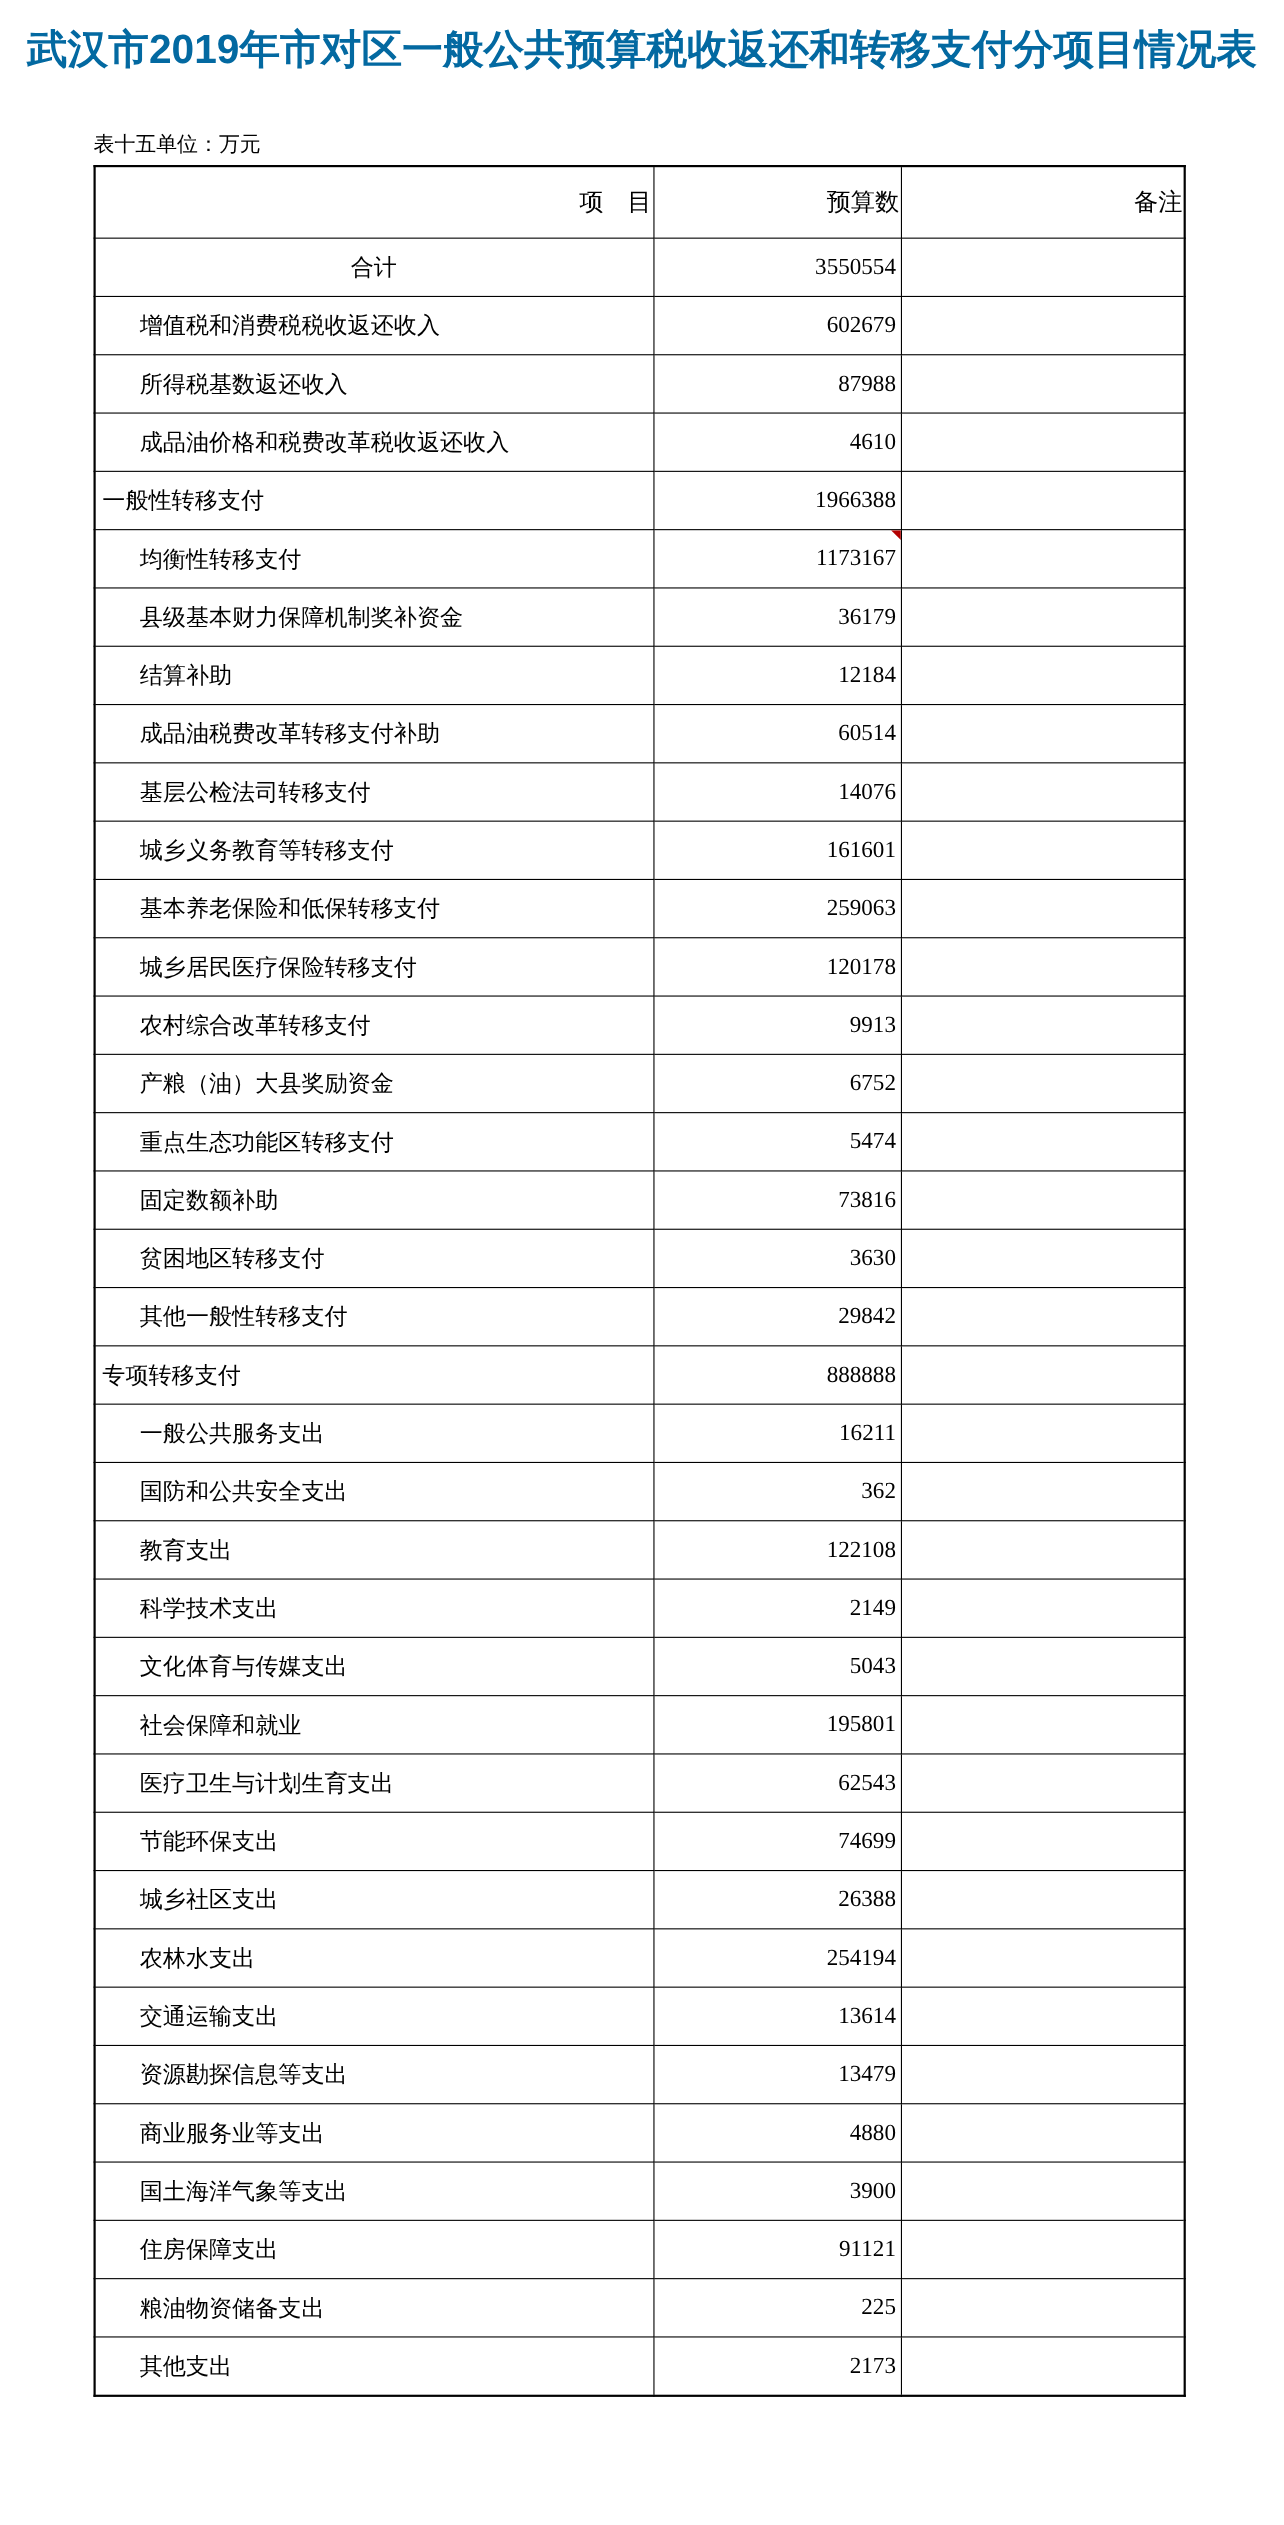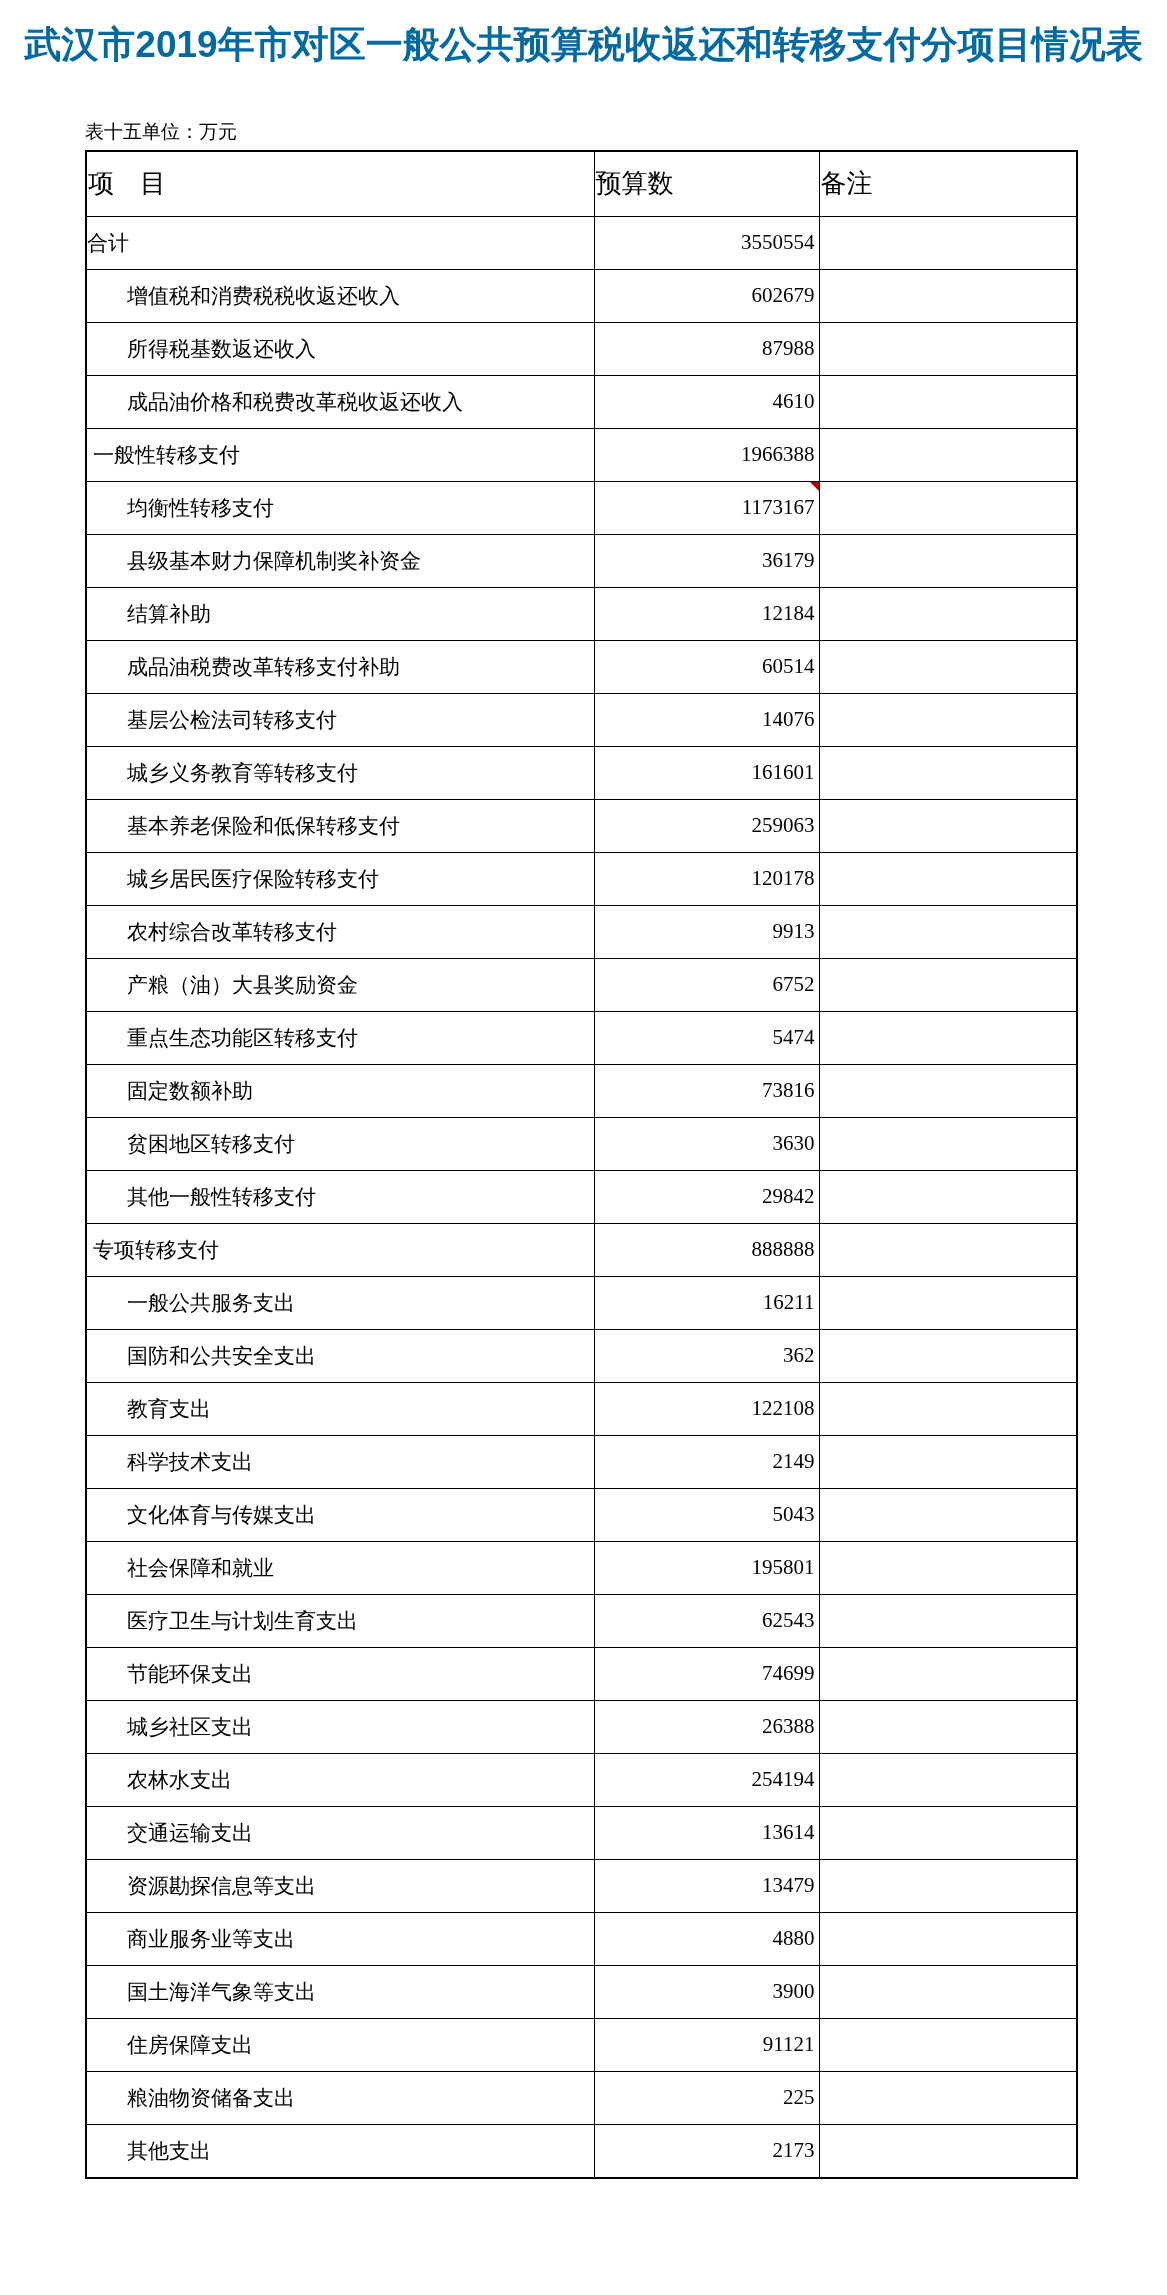--- a/index.html
+++ b/index.html
@@ -44,33 +44,33 @@
   table.budget-table th,
   table.budget-table td {
     border: 1px solid #000000;
     overflow: hidden;
     white-space: nowrap;
     vertical-align: middle;
   }
   table.budget-table thead th {
     height: 62px;
     font-weight: normal;
-    font-size: 26px;
-    text-align: left;
+    font-size: 22px;
+    text-align: right;
   }
   table.budget-table tbody td {
     height: 50px;
     font-size: 21px;
   }
   td.item {
     text-align: left;
     padding-left: 6px;
   }
   td.item.total {
-    text-align: left;
+    text-align: center;
     padding-left: 0;
     font-family: Liberation Serif, serif;
   }
   td.item.group {
     padding-left: 6px;
   }
   td.item.sub {
     padding-left: 40px;
     margin-top: 32px;
   }

